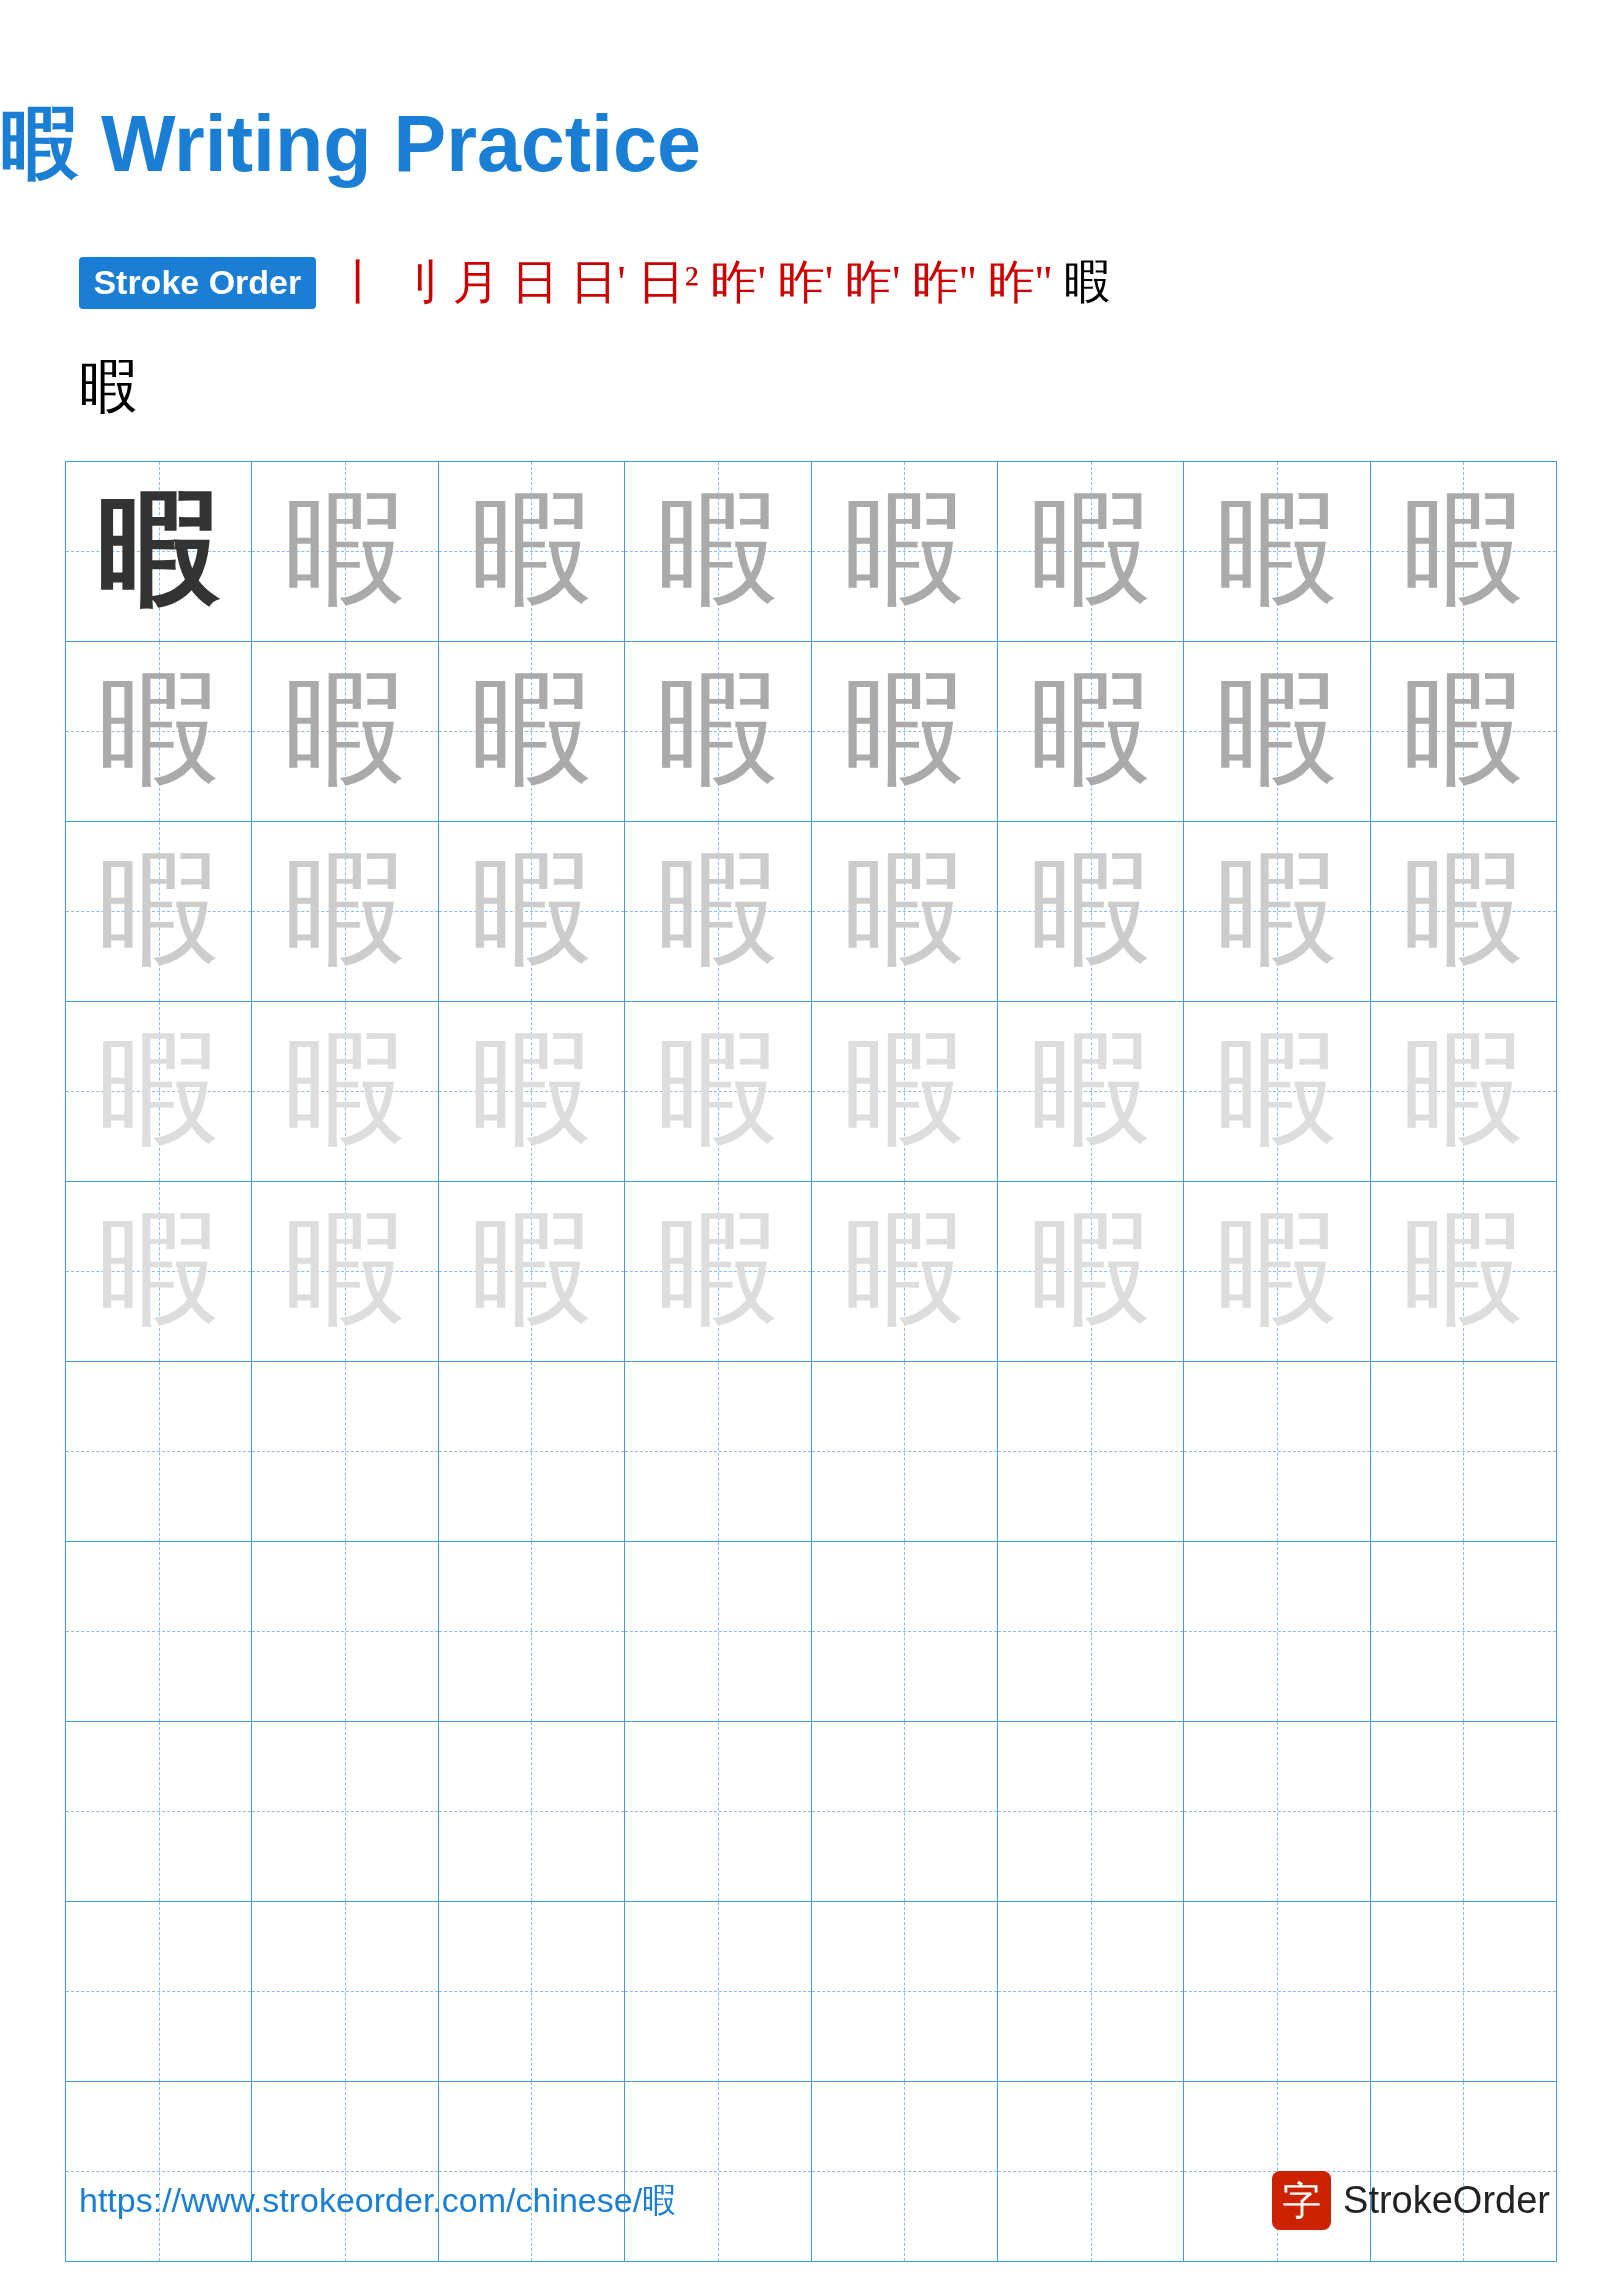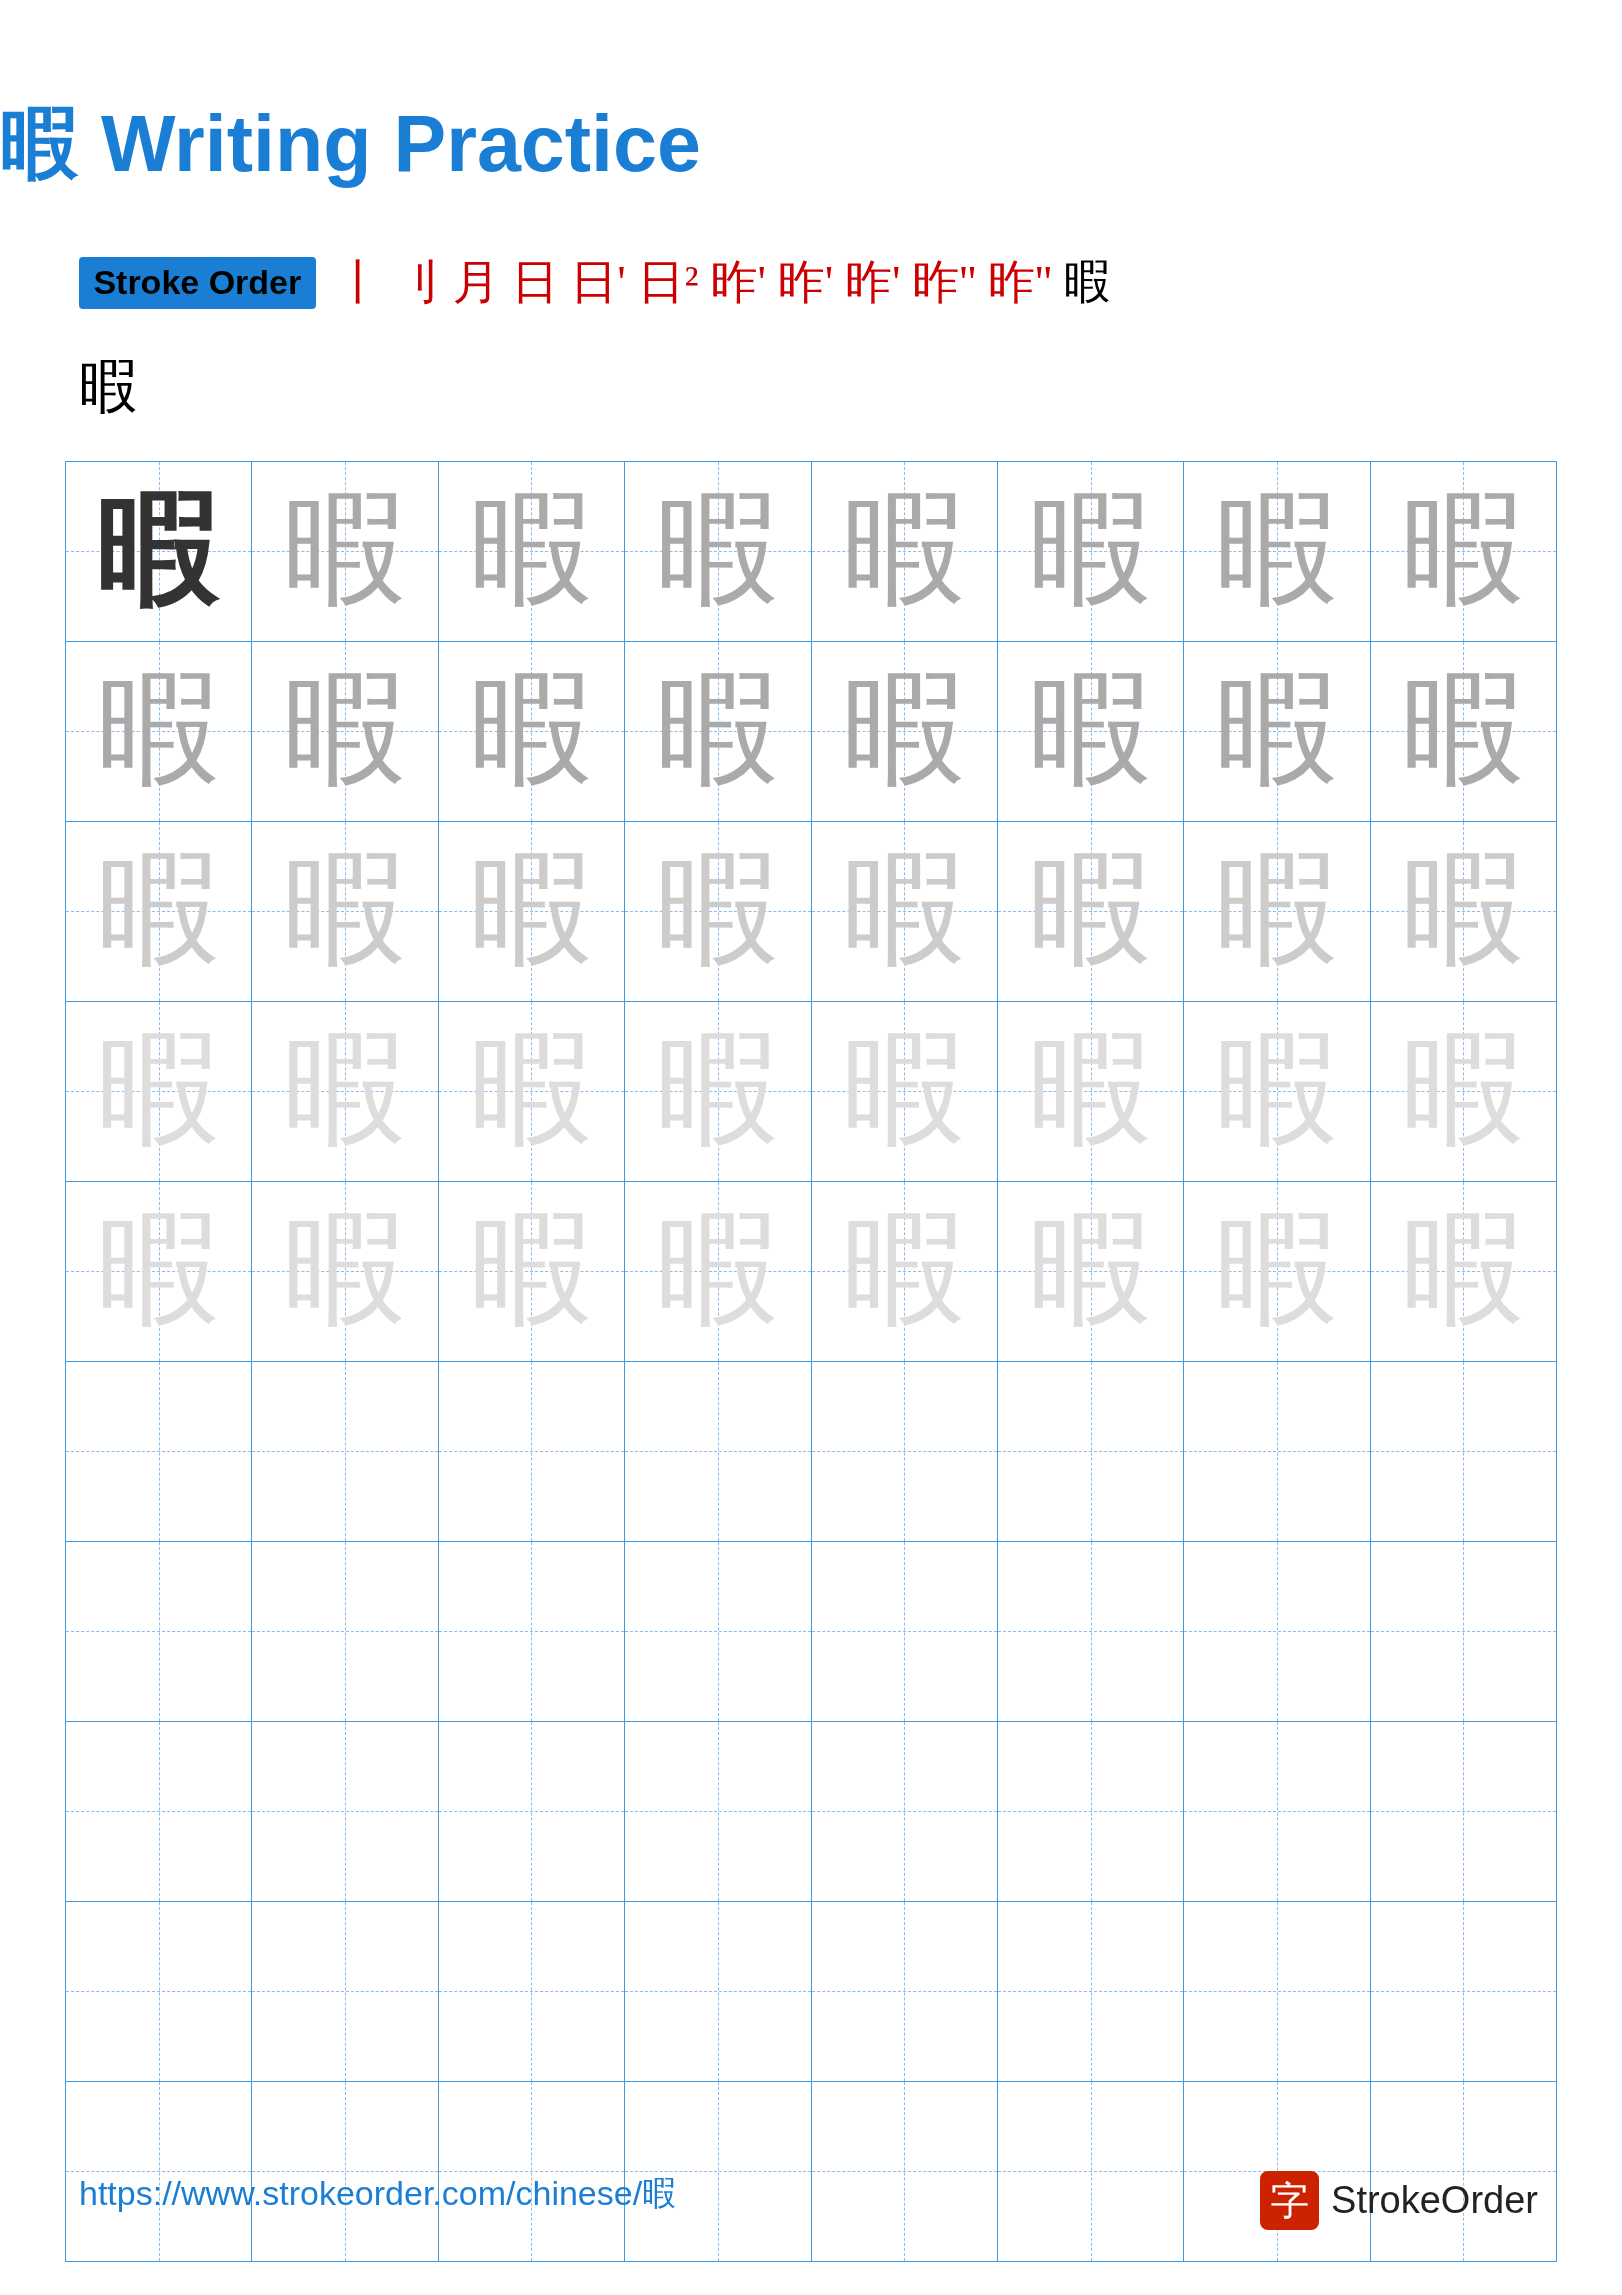--- a/index.html
+++ b/index.html
@@ -26,21 +26,21 @@
       padding: 19.6px 79px;
       display: flex;
       align-items: center;
       flex-wrap: wrap;
       gap: 6.5px;
       margin-bottom: 19.6px;
     }
 
     .stroke-order-badge {
       background: #1a7fd4;
-      color: #000000;
+      color: #ffffff;
       font-size: 34px;
       font-family: Arial, sans-serif;
       font-weight: bold;
       padding: 6.5px 14.4px;
       border-radius: 3.9px;
       margin-right: 13px;
     }
 
     .stroke-sequence {
       display: flex;
@@ -144,22 +144,23 @@
 
     .cell-char.empty {
       color: transparent;
     }
 
     
     .footer {
       position: absolute;
       bottom: 65px;
       left: 79px;
-      right: 84px;
-      display: flex;
+      right: 72px;
+      display: flex;
+      align-items: center;
       justify-content: space-between;
     }
 
     .footer-url {
       font-size: 34px;
       color: #1a7fd4;
       font-family: Arial, sans-serif;
     }
 
     .footer-logo {

